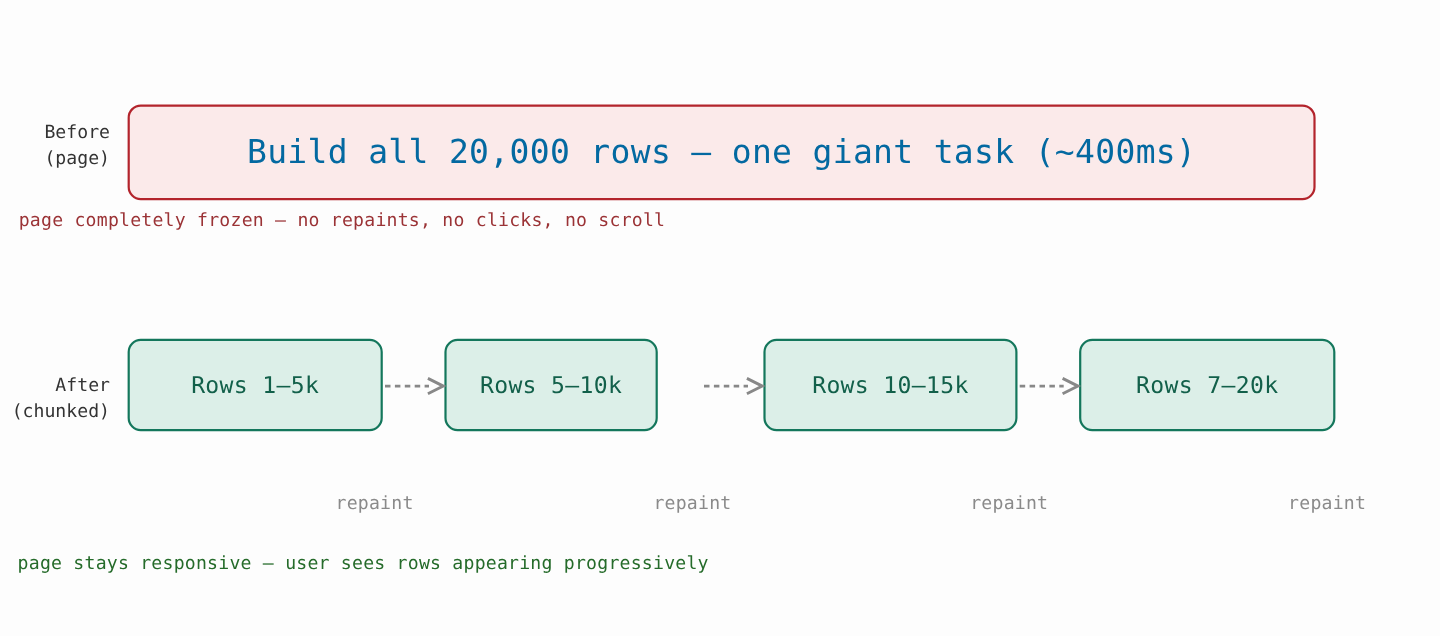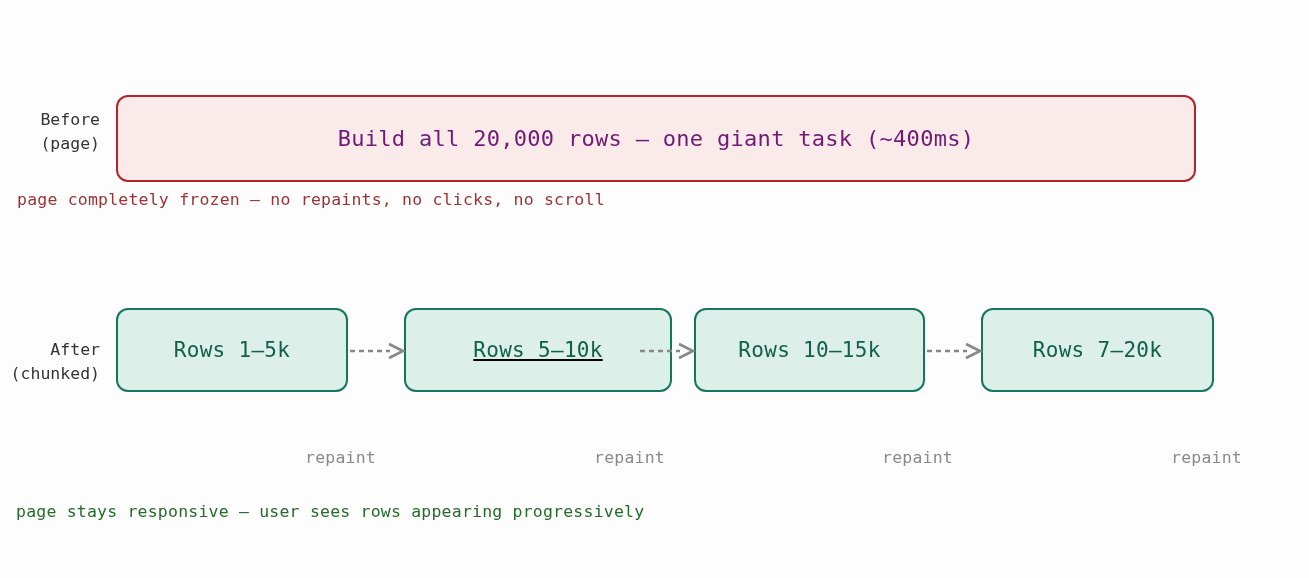--- a/index.html
+++ b/index.html
@@ -50,22 +50,22 @@
     height: 87px;
     box-sizing: border-box;
     background: #fbeaea;
     border: 2.2px solid #b3242c;
     border-radius: 12px;
     display: flex;
     align-items: center;
     justify-content: center;
   }
   .banner-text {
-    color: #701a75;
-    font-size: 22px;
+    color: #0369a1;
+    font-size: 30px;
     font-family: "DejaVu Sans Mono", monospace;
     letter-spacing: 0.3px;
     white-space: pre;
   }
 
   .caption {
     position: absolute;
     width: 100%;
     text-align: left;
     white-space: pre;
@@ -103,21 +103,21 @@
     justify-content: center;
   }
   .chunk-text {
     color: #12604a;
     font-size: 21px;
     font-family: "DejaVu Sans Mono", monospace;
     letter-spacing: 0.3px;
     white-space: pre;
   }
   #chunk-0 { left: 116px;  width: 232px; }
-  #chunk-1 { left: 404px;  width: 268px; text-decoration: underline; }
+  #chunk-1 { left: 404px;  width: 194px; }
   #chunk-2 { left: 694px;  width: 231px; justify-content: center; }
   #chunk-3 { left: 981px;  width: 233px; }
 
   
   .arrow {
     position: absolute;
     top: 340px;
     height: 22px;
     width: 60px;
   }

